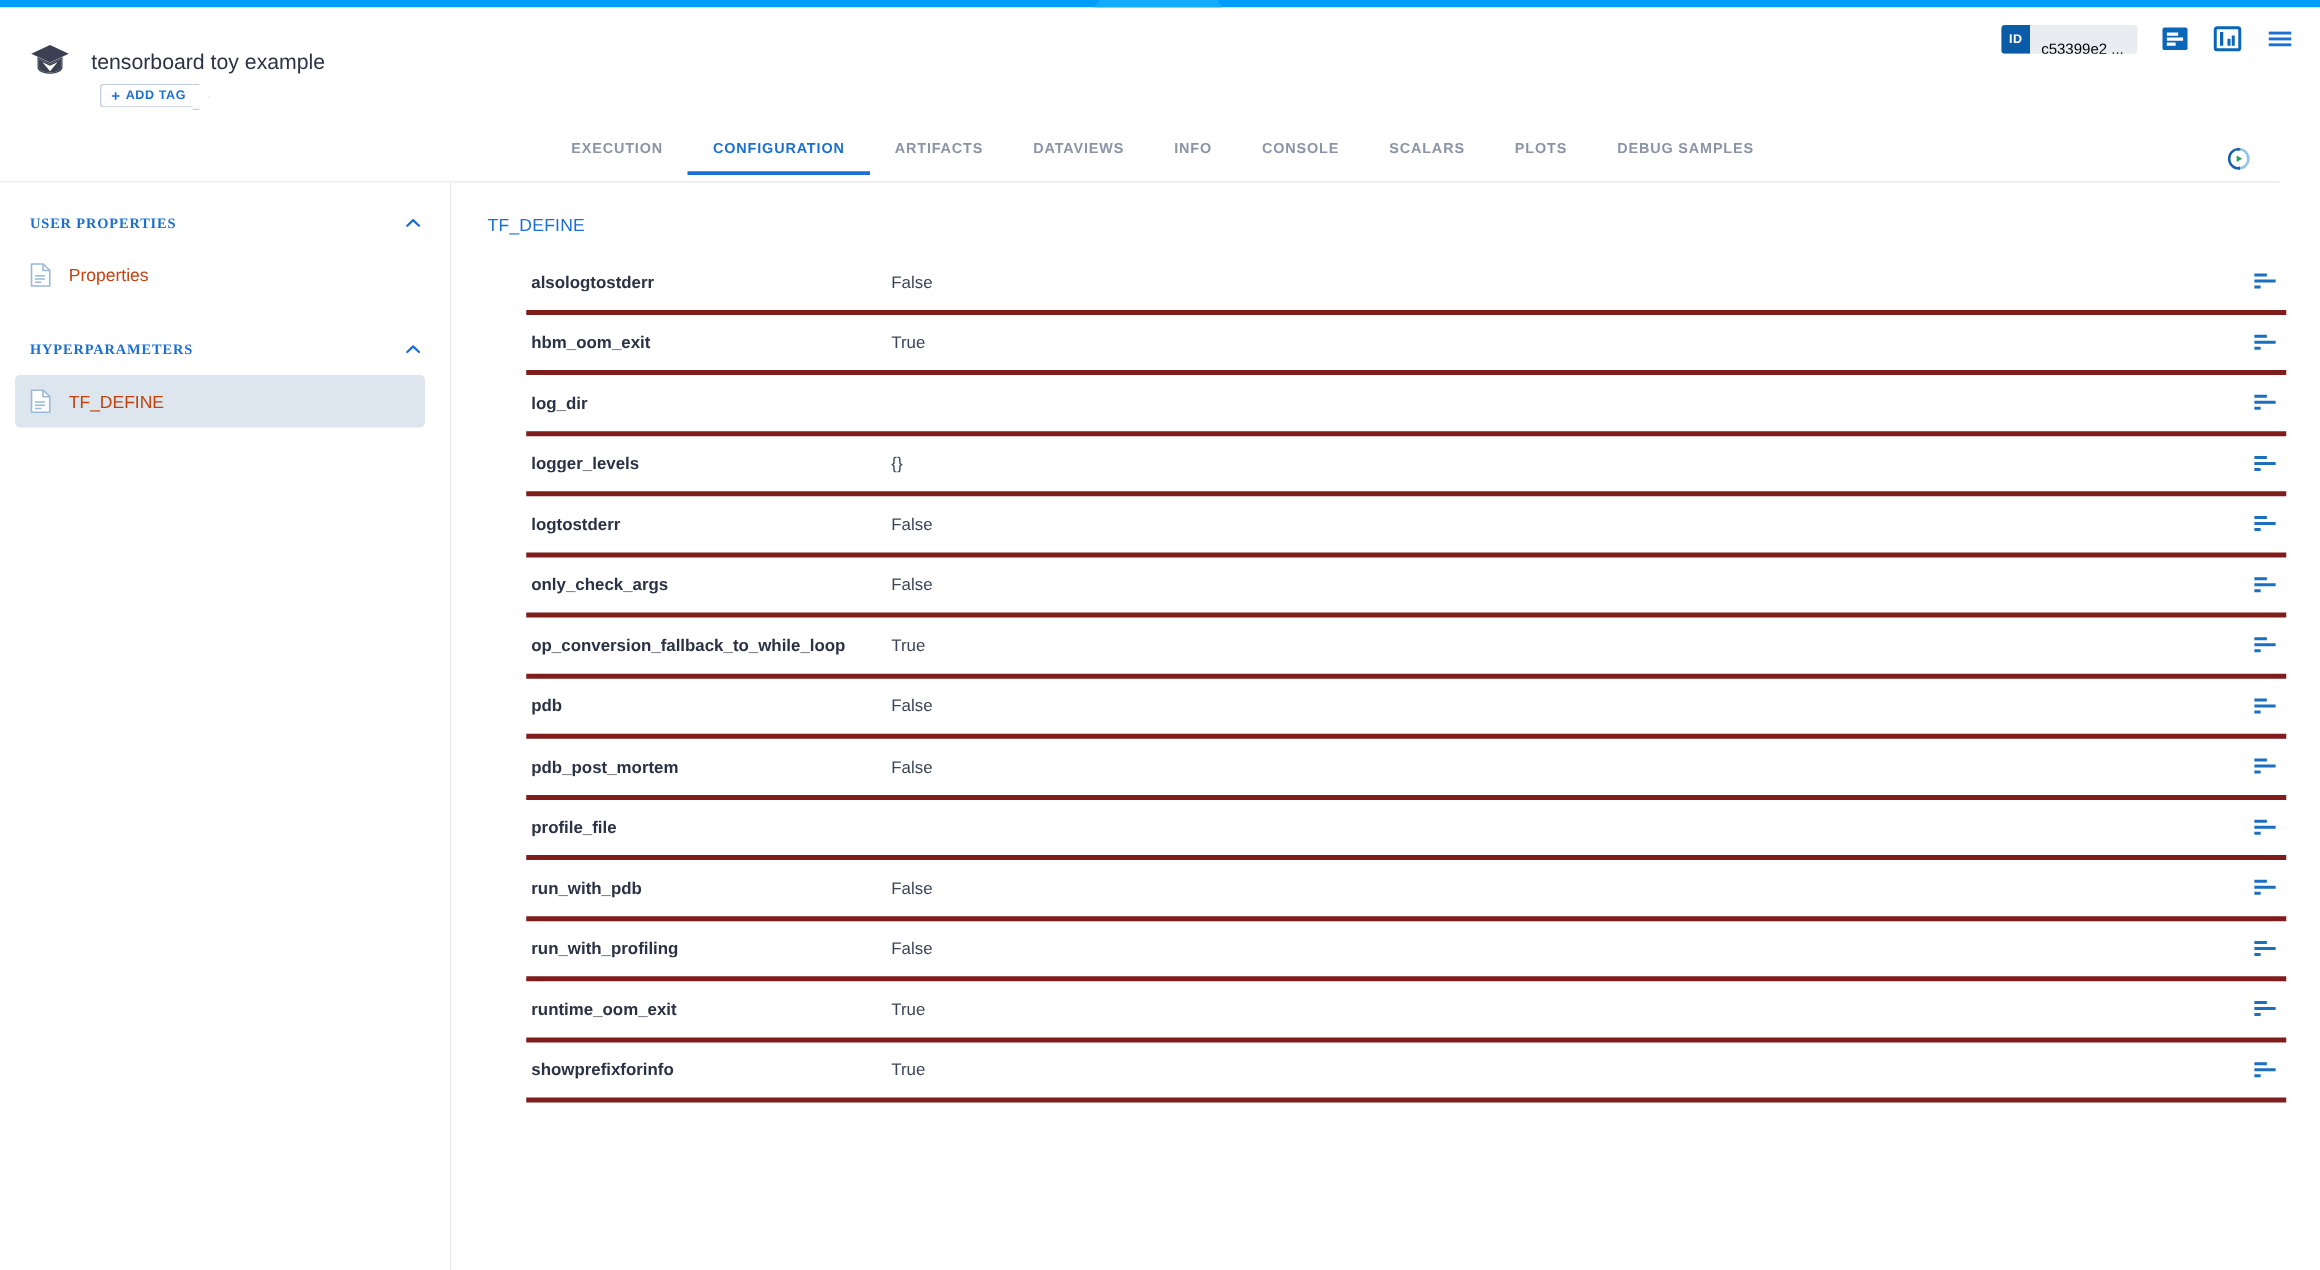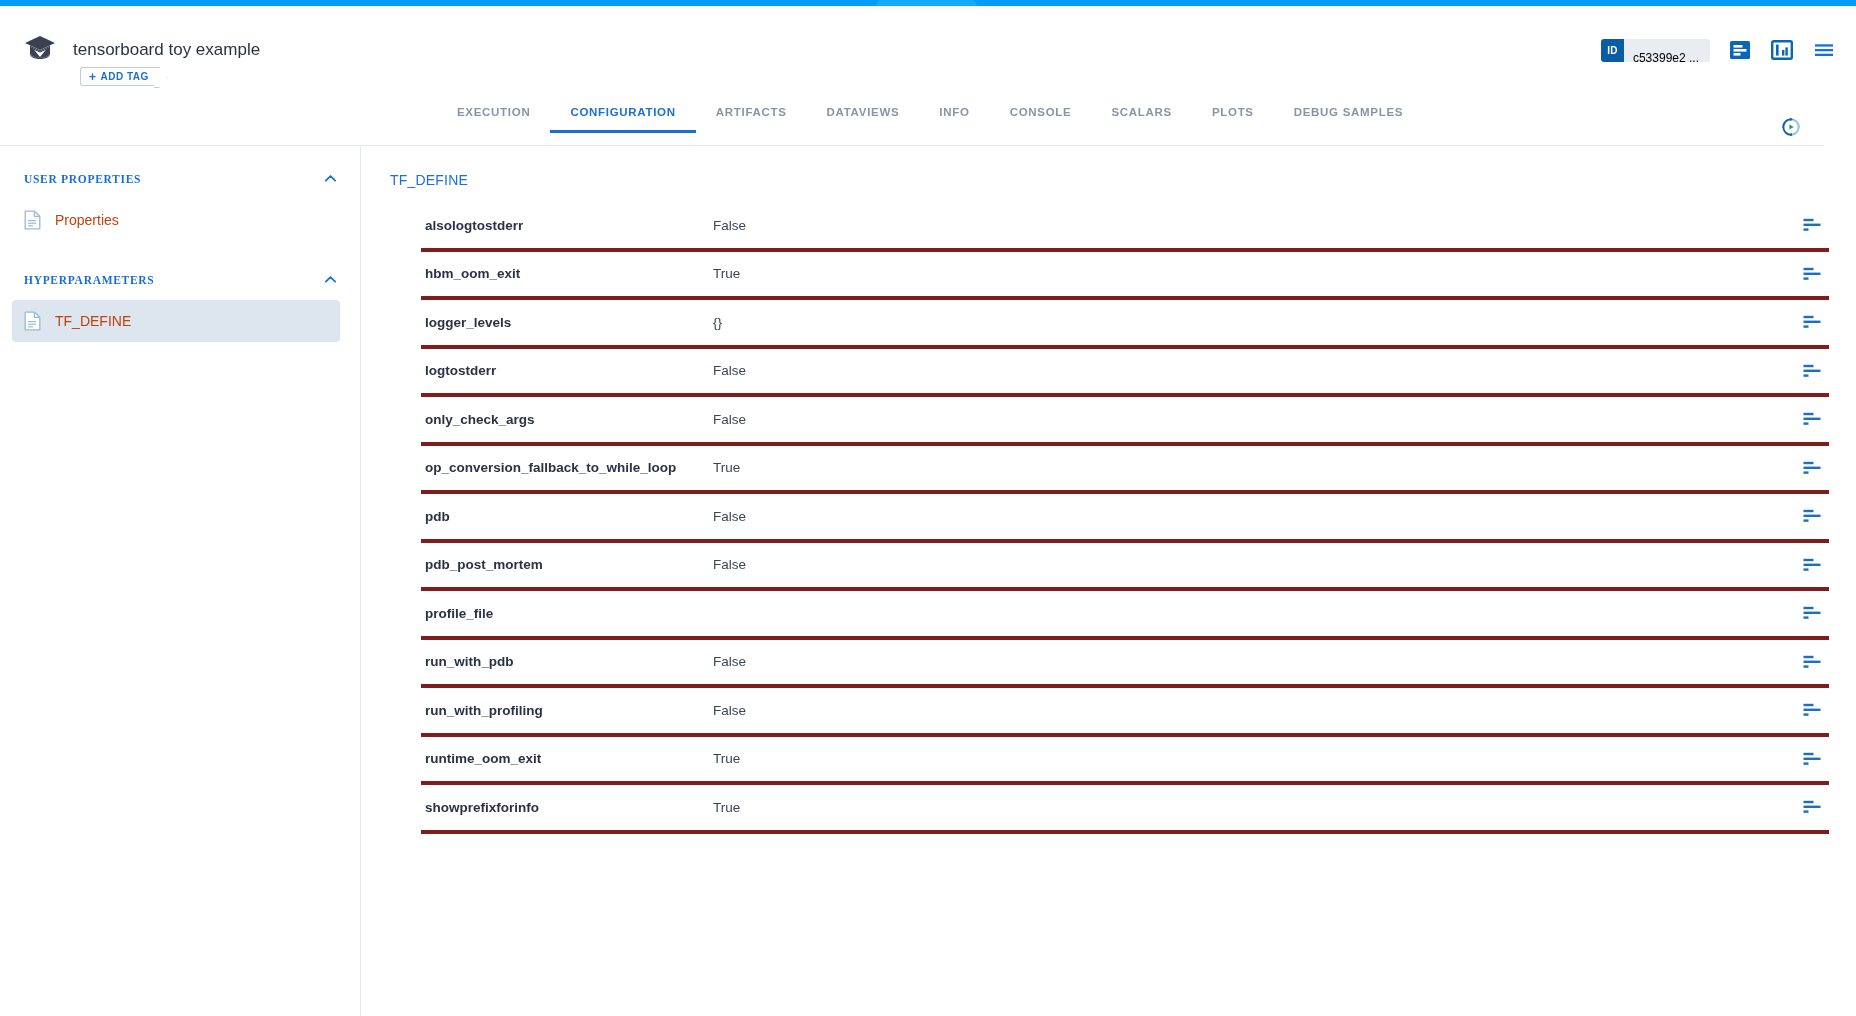--- a/index.html
+++ b/index.html
@@ -66,21 +66,21 @@
     width: 13px; height: 19px;
     background: #fff;
     border: 1px solid #c2cddb;
     border-left: none;
     clip-path: polygon(0 0, 38% 0, 100% 50%, 38% 100%, 0 100%);
   }
   .add-tag .plus { font-size: 12px; margin-right: 4px; font-weight: bold; }
 
   
   .header-right {
-    position: absolute; right: 20px; top: 32px;
+    position: absolute; right: 20px; top: 13px;
     display: flex; align-items: center; gap: 18px;
   }
   .id-chip {
     display: flex; align-items: center; height: 23px;
     border-radius: 3px; overflow: hidden;
     background: #e9edf2;
   }
   .id-chip .id-badge {
     background: #0b5ca8; color: #fff;
     font-size: 10px; font-weight: bold; letter-spacing: 0.4px;
@@ -92,21 +92,21 @@
     white-space: nowrap;
     margin-top: 16px;
   }
   .hicon { width: 24px; height: 24px; display: block; cursor: pointer; }
 
   
   .tabbar {
     position: absolute; top: 106px; left: 0;
     width: 1824px; height: 40px;
     border-bottom: 1px solid #e3e8ef;
-    display: flex; align-items: flex-start;
+    display: flex; align-items: center;
   }
   .tabs { display: flex; align-items: flex-end; margin-left: 437px; }
   .tab {
     font-size: 11.5px; font-weight: bold; letter-spacing: 0.7px;
     color: #8a94a6;
     padding: 0 20px 12px 20px;
     cursor: pointer; white-space: nowrap;
     border-bottom: 3px solid transparent;
     margin-bottom: -1px;
   }
@@ -344,20 +344,33 @@
       <span>
         <svg class="lines-icon" viewBox="0 0 18 14">
           <rect x="0.5" y="0.8" width="10" height="2.4" fill="#1b6fbe"></rect>
           <rect x="0.5" y="5.6" width="17" height="2.4" fill="#1b6fbe"></rect>
           <rect x="0.5" y="10.4" width="5" height="2.4" fill="#1b6fbe"></rect>
         </svg>
       </span>
     </div>
   </div>
         <div class="row">
+    <div class="k">log_dir</div>
+    <div class="v"></div>
+    <div class="act">
+      <span>
+        <svg class="lines-icon" viewBox="0 0 18 14">
+          <rect x="0.5" y="0.8" width="10" height="2.4" fill="#1b6fbe"></rect>
+          <rect x="0.5" y="5.6" width="17" height="2.4" fill="#1b6fbe"></rect>
+          <rect x="0.5" y="10.4" width="5" height="2.4" fill="#1b6fbe"></rect>
+        </svg>
+      </span>
+    </div>
+  </div>
+        <div class="row">
     <div class="k">logger_levels</div>
     <div class="v">{}</div>
     <div class="act">
       <span>
         <svg class="lines-icon" viewBox="0 0 18 14">
           <rect x="0.5" y="0.8" width="10" height="2.4" fill="#1b6fbe"></rect>
           <rect x="0.5" y="5.6" width="17" height="2.4" fill="#1b6fbe"></rect>
           <rect x="0.5" y="10.4" width="5" height="2.4" fill="#1b6fbe"></rect>
         </svg>
       </span>

